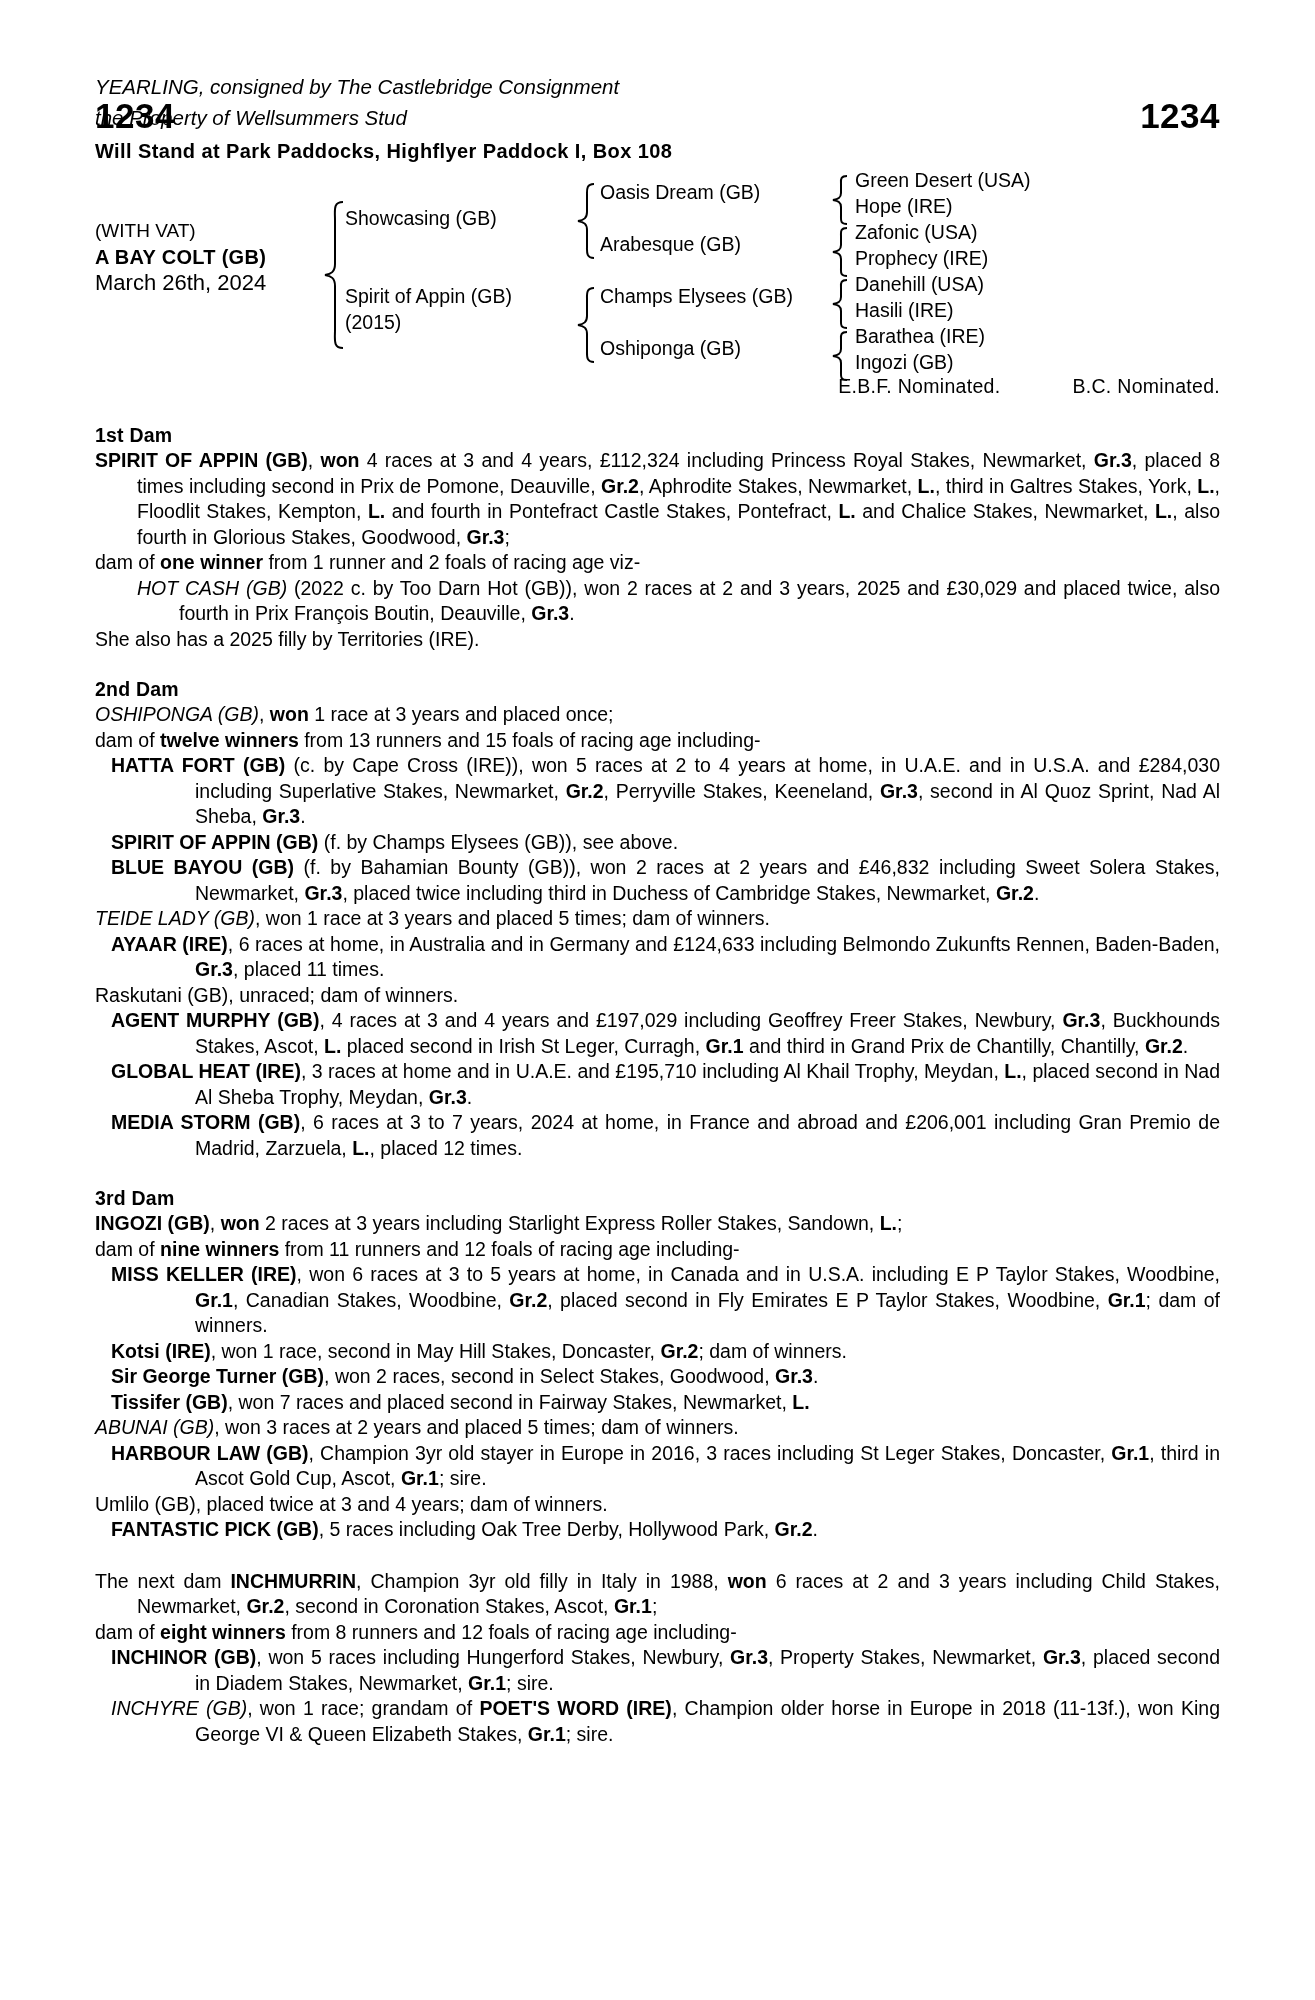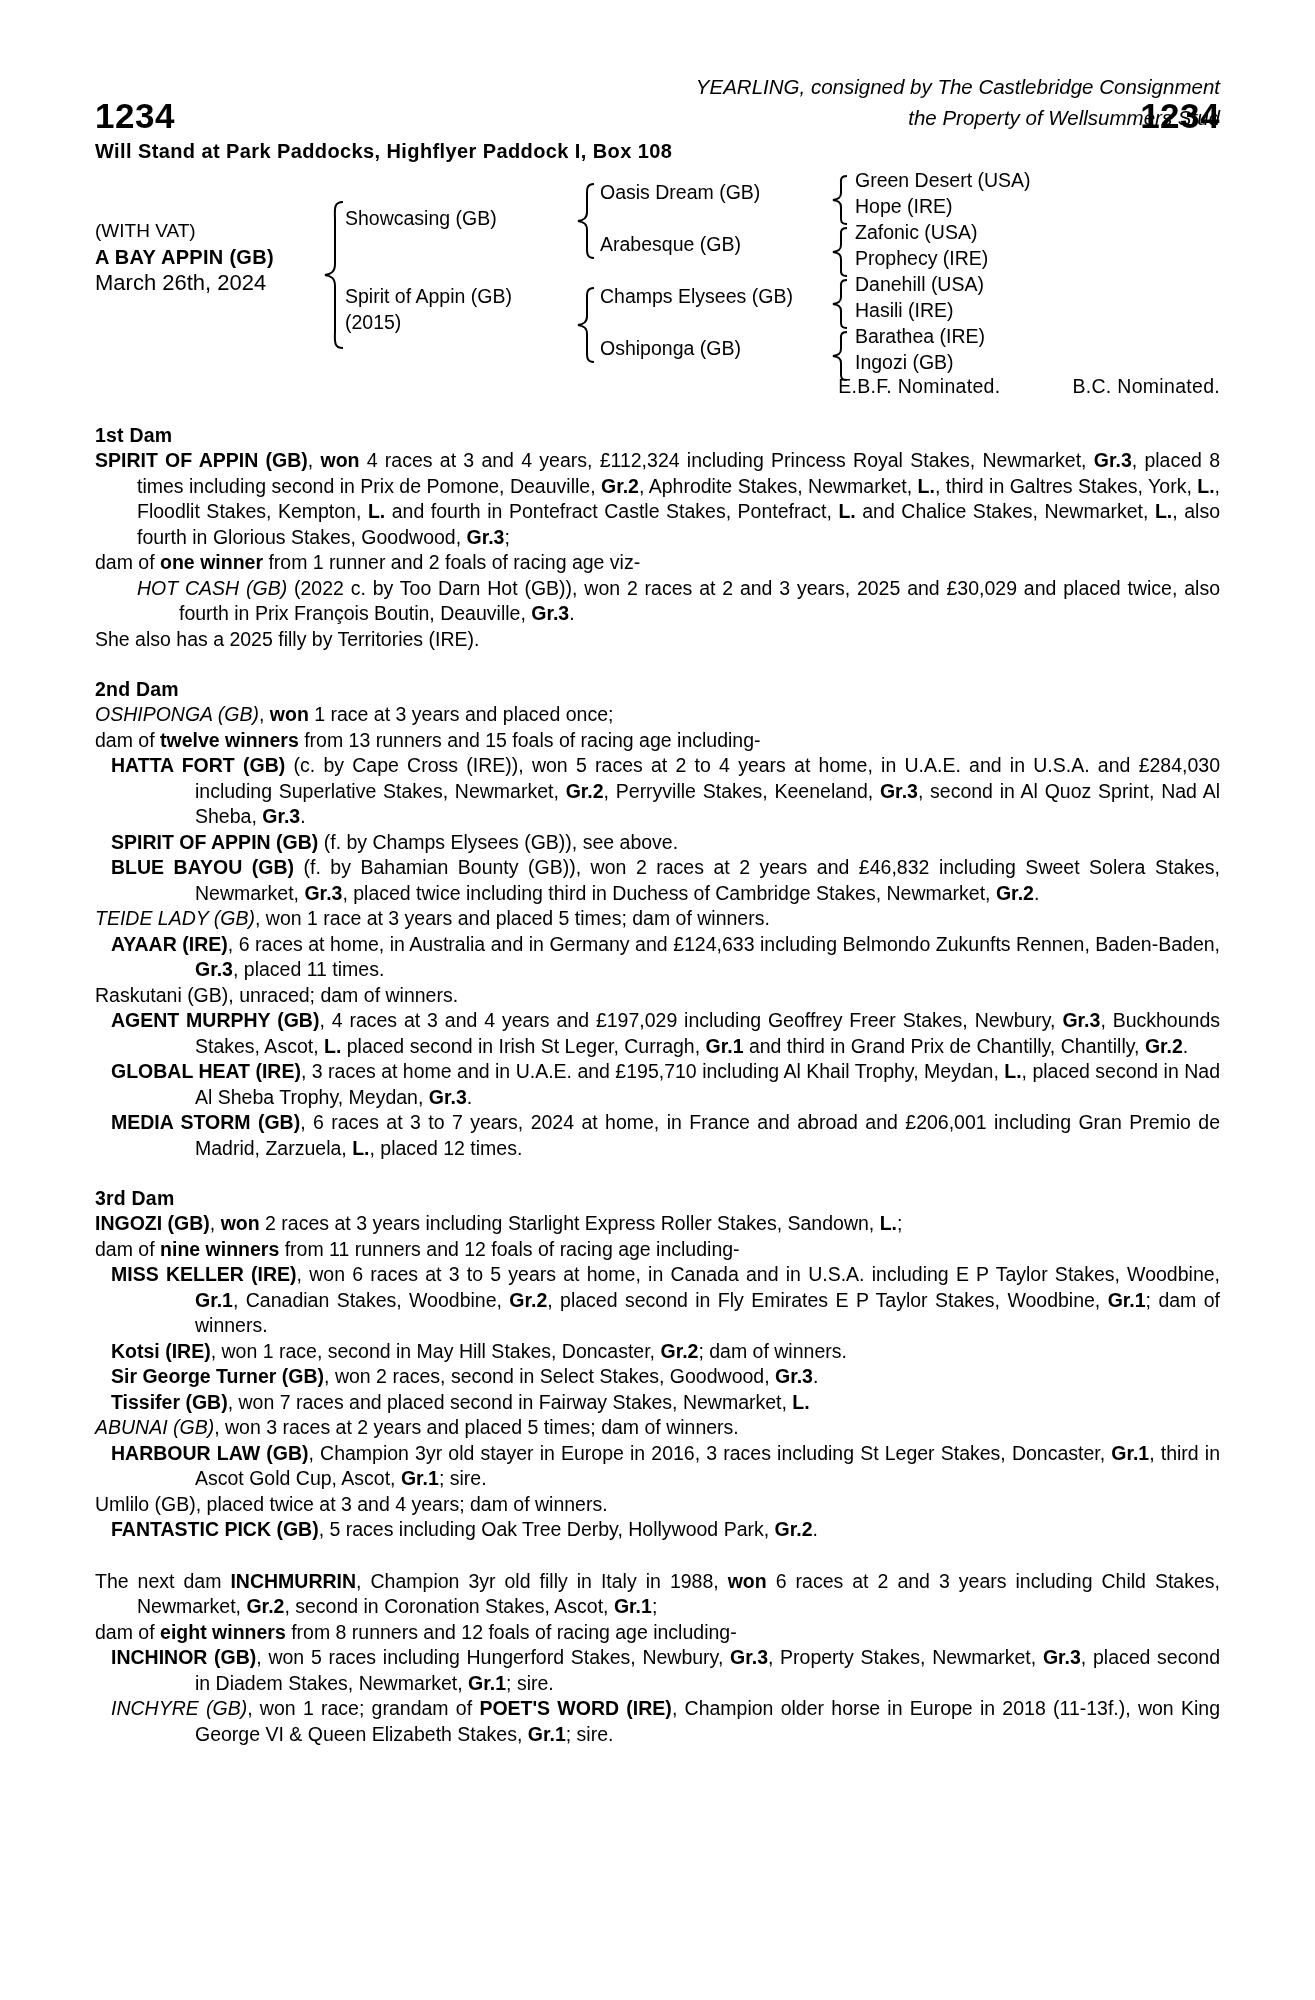--- a/index.html
+++ b/index.html
@@ -27,21 +27,21 @@
   .lot-left, .lot-right {
     position: absolute;
     top: 36px;
     font-size: 35px;
     font-weight: bold;
     letter-spacing: 0.5px;
   }
   .lot-left { left: 0; }
   .lot-right { right: 0; }
   .header-center {
-    text-align: right;
+    text-align: left;
     padding-top: 12px;
   }
   .consign-line {
     font-style: italic;
     font-size: 20.5px;
     line-height: 30px;
   }
   .property-line {
     font-style: italic;
     font-size: 20.5px;
@@ -161,21 +161,21 @@
       <div class="consign-line">YEARLING, consigned by The Castlebridge Consignment</div>
       <div class="property-line">the Property of Wellsummers Stud</div>
     </div>
     <div class="stand-line">Will Stand at Park Paddocks, Highflyer Paddock I, Box 108</div>
   </div>
 
   <div class="pedigree">
 
     <div class="ped-left">
       <div class="vat">(WITH VAT)</div>
-      <div class="colt">A BAY APPIN (GB)</div>
+      <div class="colt">A BAY COLT (GB)</div>
       <div class="date">March 26th, 2024</div>
     </div>
 
     <div class="brace" style="left:228px; top:26px;">
       <svg width="22" height="150" viewBox="0 0 22 150">
         <path d="M20 2 C10 2 12 10 12 20 L12 64 C12 72 8 74 2 75 C8 76 12 78 12 86 L12 130 C12 140 10 148 20 148" fill="none" stroke="#000" stroke-width="2"></path>
       </svg>
     </div>
 
     <div class="ped-col2">

